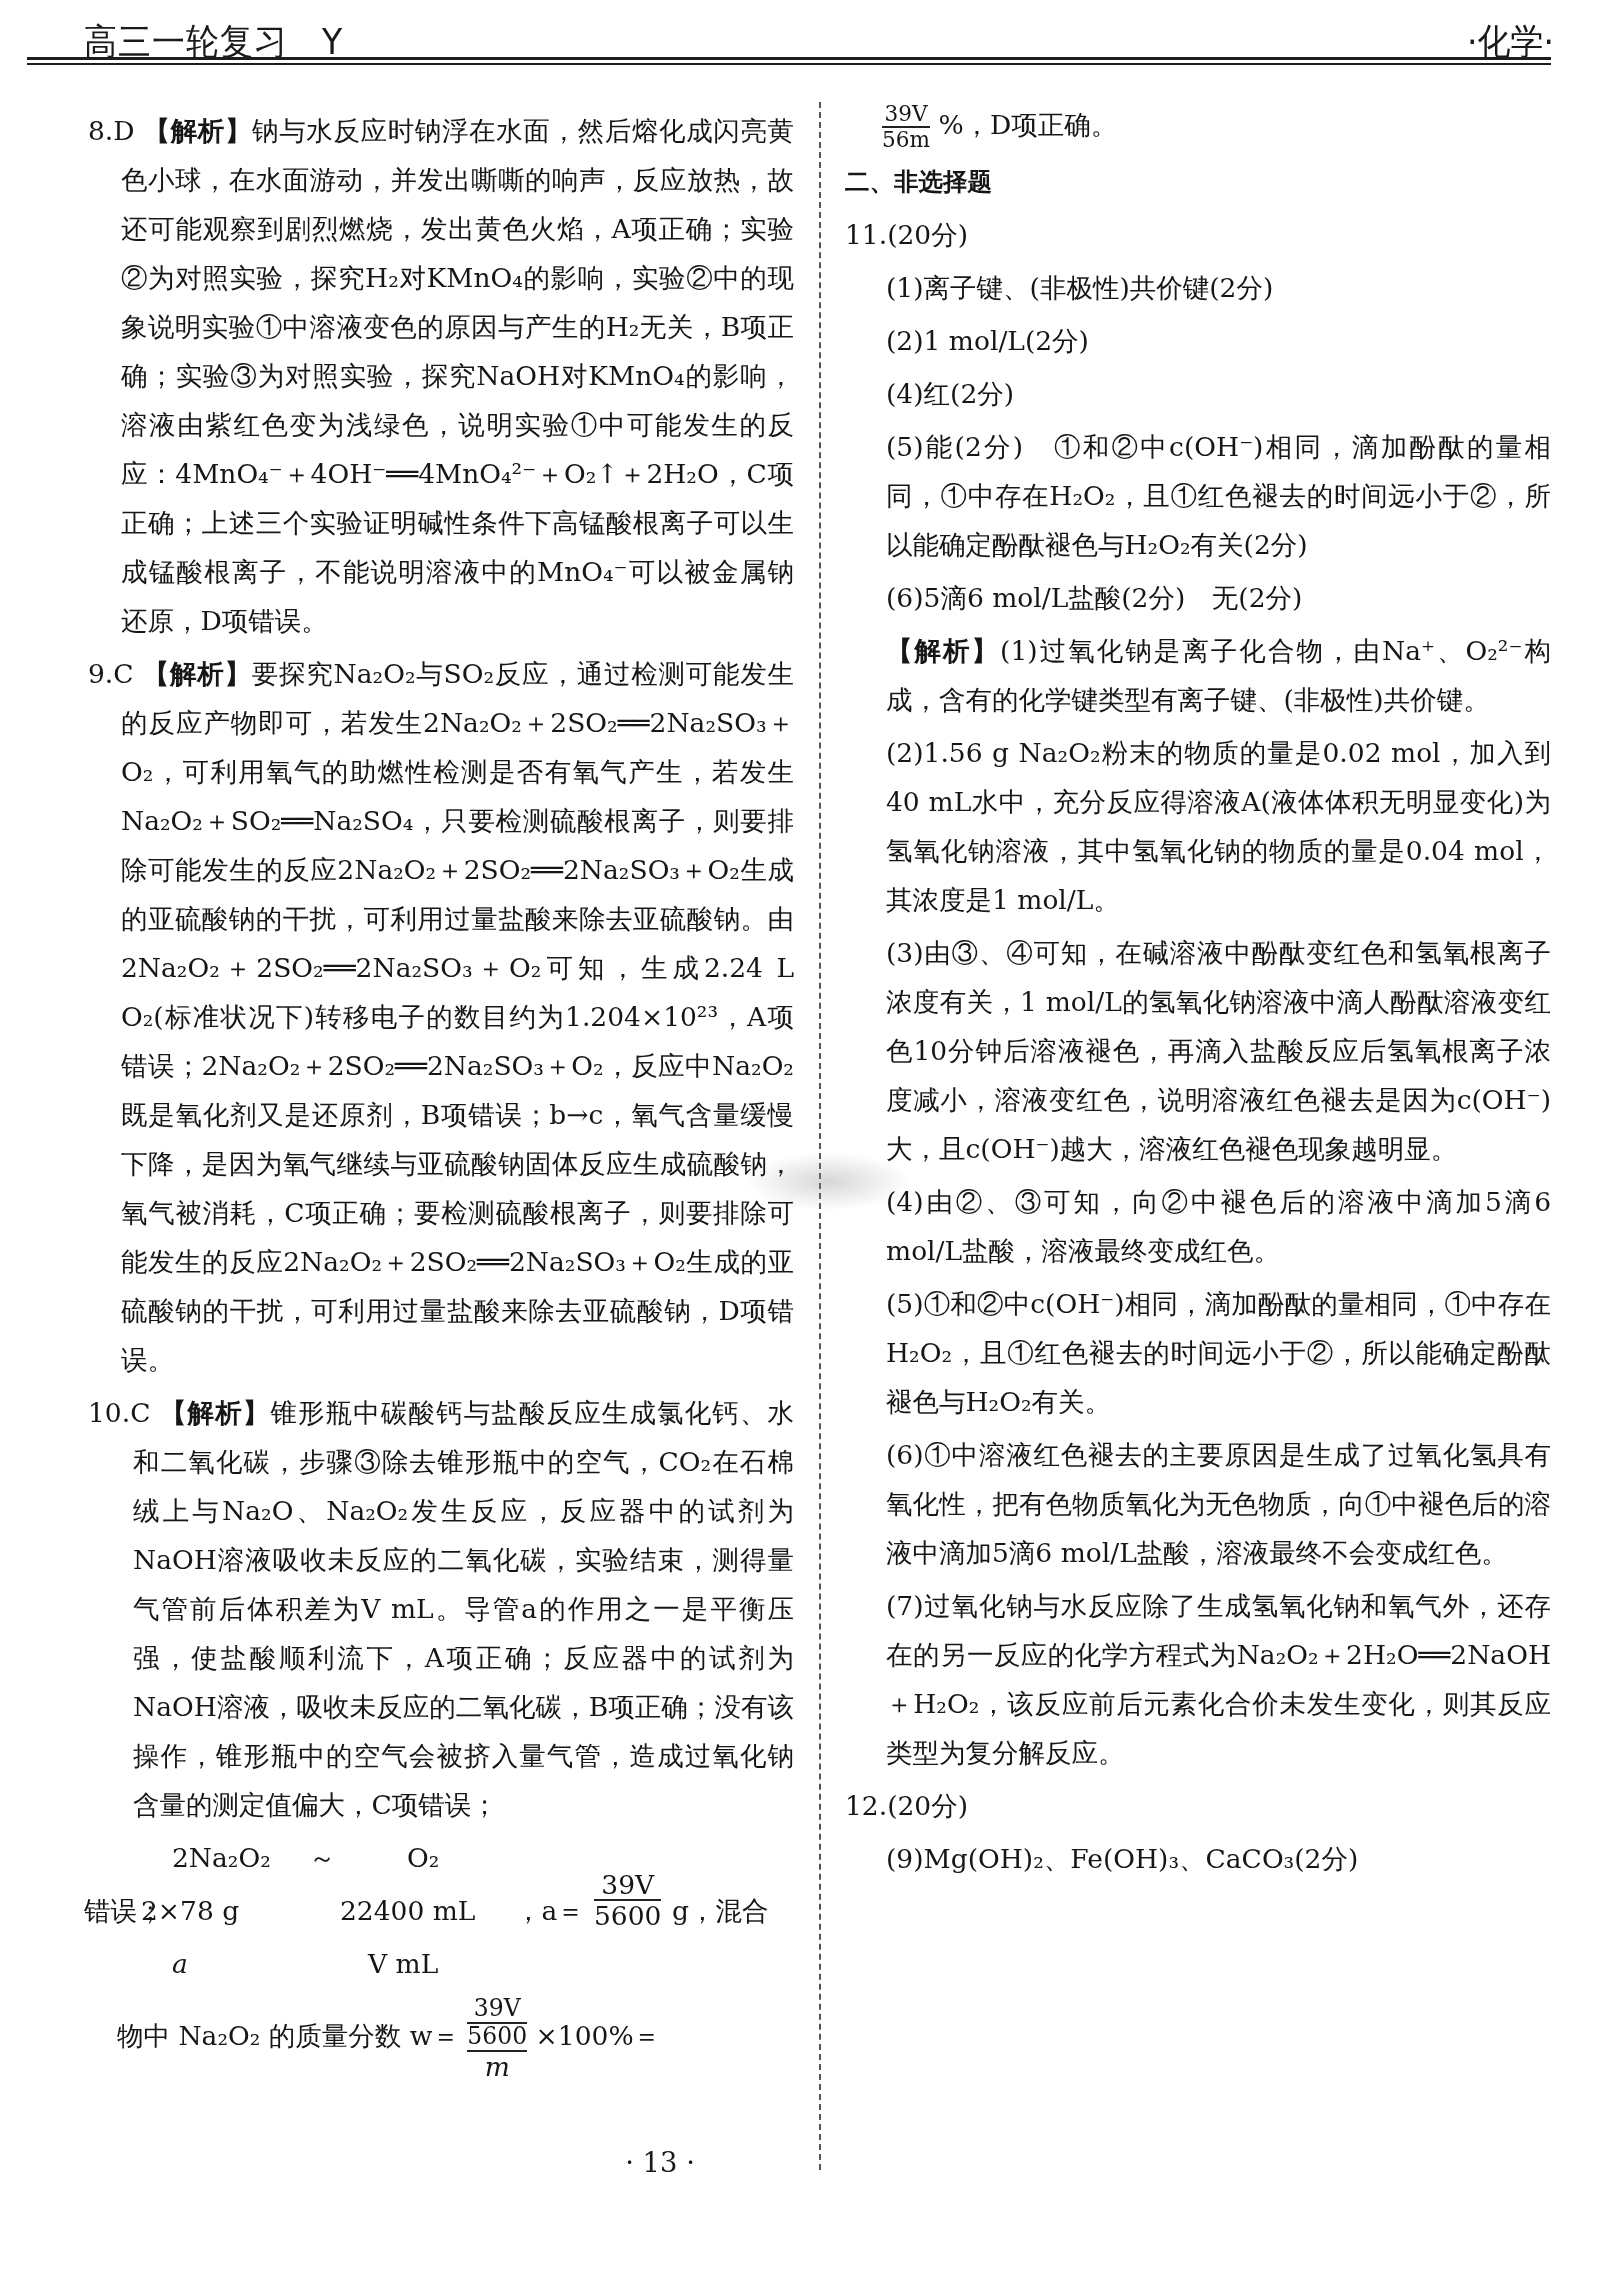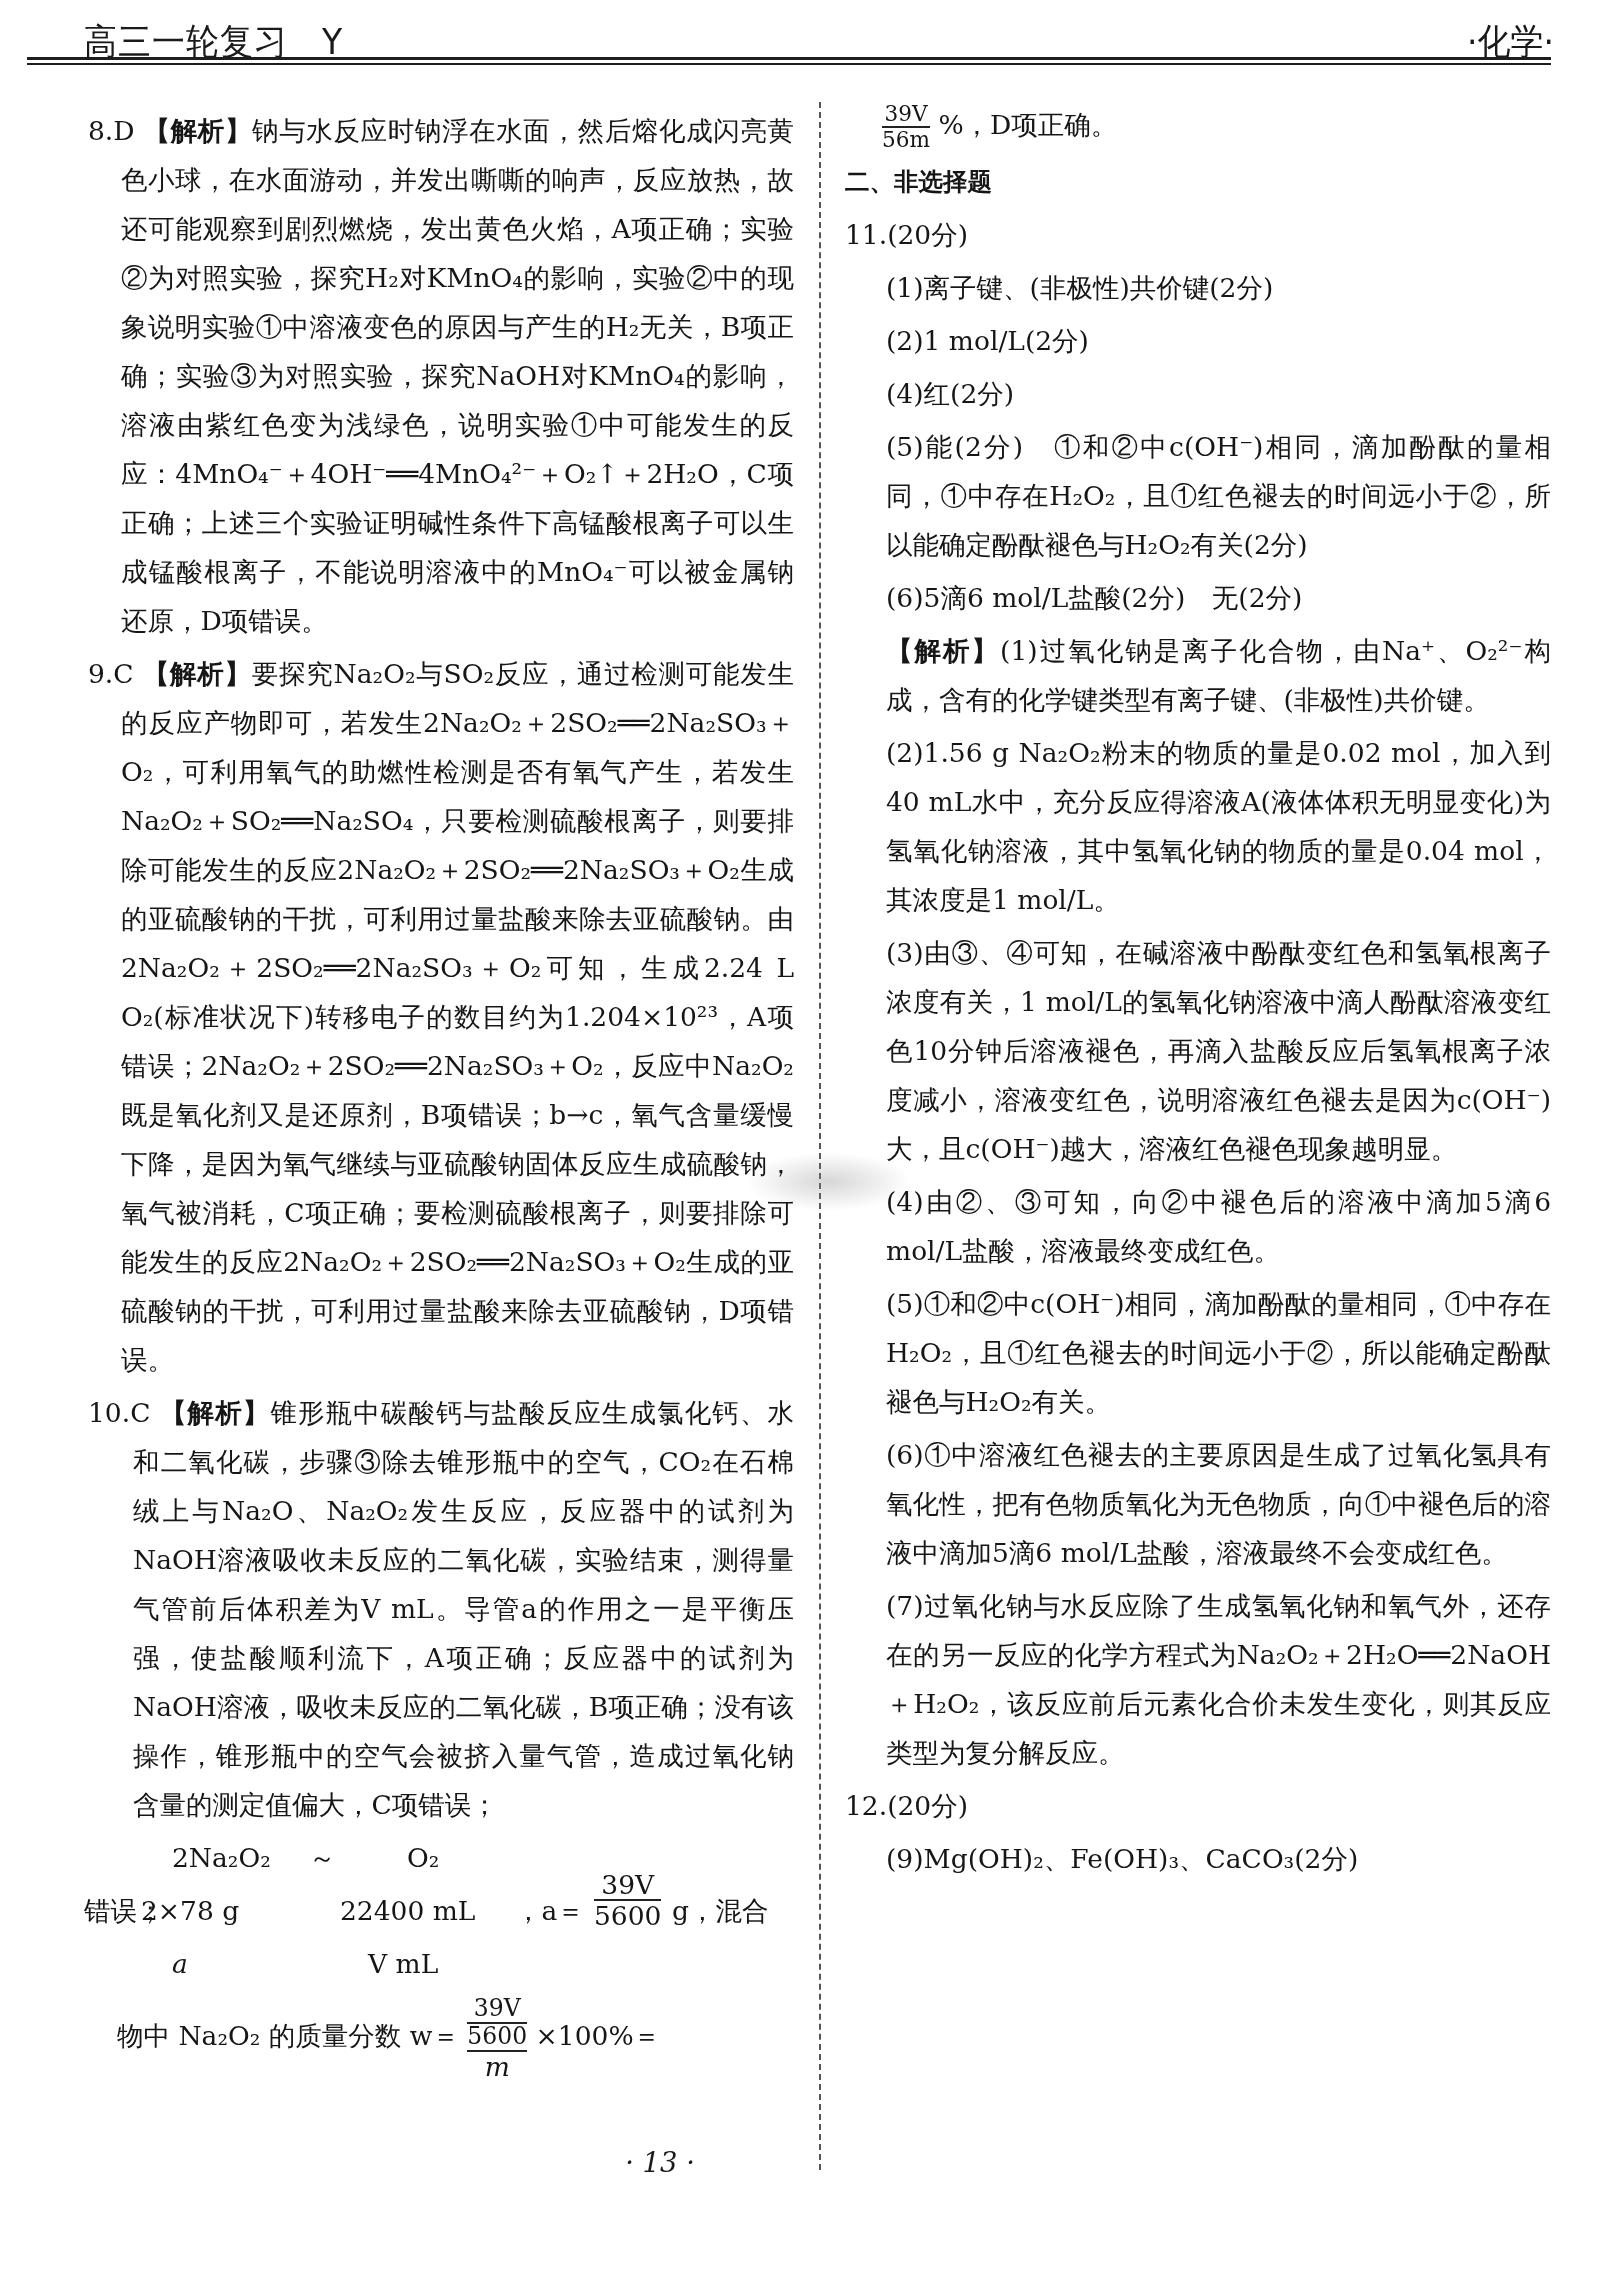--- a/index.html
+++ b/index.html
@@ -38,21 +38,21 @@
   .ind { padding-left: 33px; }
   .ind2 { padding-left: 41px; }
   .sec { font-family: Liberation Sans, sans-serif; font-weight: bold; font-size: 24.5px; }
   .bold { font-family: "DejaVu Sans", sans-serif; font-weight: bold; }
   .divider {
     position: absolute; left: 819px; top: 102px; height: 2068px; width: 0;
     border-left: 2px dashed #555;
   }
   .footer {
     position: absolute; left: 0; width: 1320px; top: 2147px; text-align: center;
-    font-size: 27.4px; color: #1a1a1a; font-style: italic;
+    font-size: 27.4px; color: #1a1a1a;
   }
   .calc { position: relative; height: 157px; }
   .calc span { position: absolute; white-space: nowrap; }
   .smudge {
     position: absolute; left: 745px; top: 1152px; width: 167px; height: 59px;
     background: radial-gradient(ellipse at center, rgba(140,140,140,0.35), rgba(255,255,255,0) 70%);
   }
   .mfrac { display:inline-block; vertical-align: middle; text-align:center; line-height:1.1; }
   .mfrac .n { display:block; border-bottom:2px solid #222; }
   .mfrac .d { display:block; }

